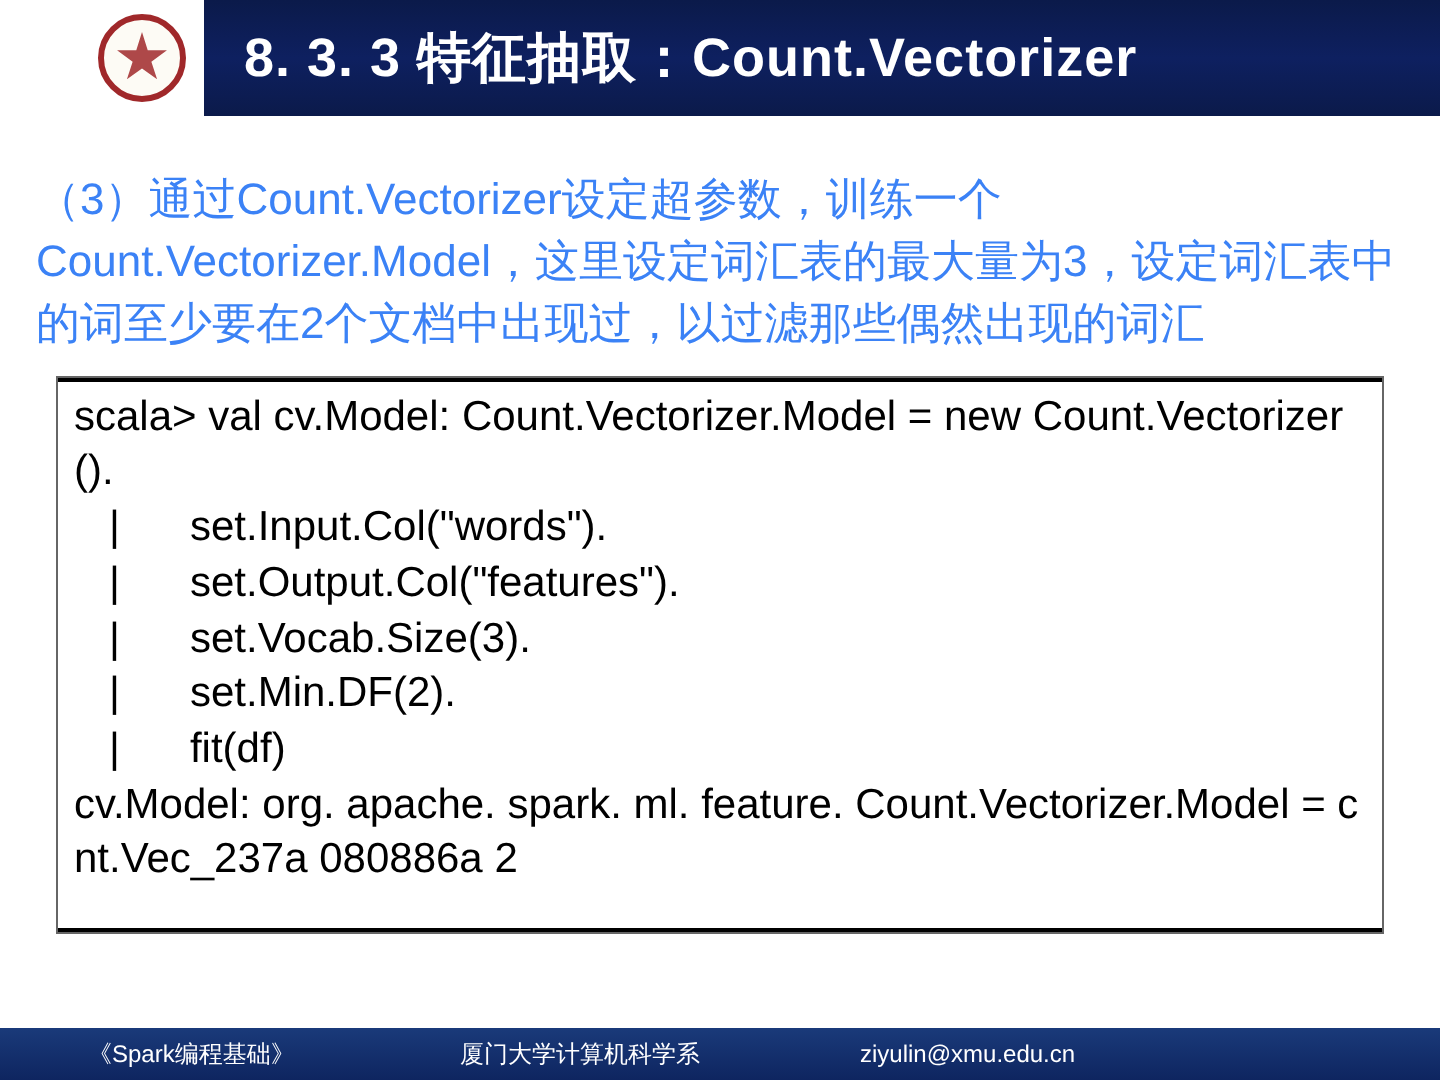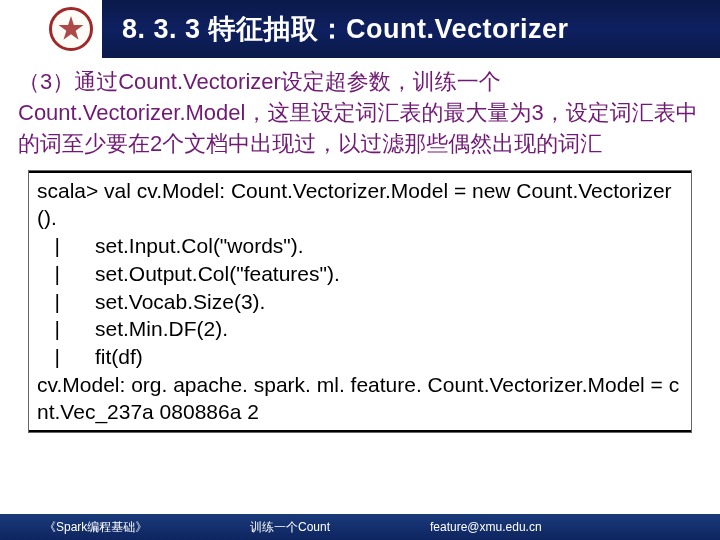--- a/index.html
+++ b/index.html
@@ -47,35 +47,35 @@
     clip-path: polygon(50% 0%, 61% 35%, 98% 35%, 68% 57%, 79% 91%, 50% 70%, 21% 91%, 32% 57%, 2% 35%, 39% 35%);
     opacity: 0.85;
   }
   .title {
     color: #fff;
     font-size: 27px;
     font-weight: bold;
     letter-spacing: 0.5px;
   }
   .body-text {
-    padding: 8px 18px 8px 18px;
+    padding: 26px 18px 8px 18px;
     font-size: 22px;
     line-height: 1.42;
-    color: #701a75;
+    color: #3b82f6;
   }
   .code-block {
     margin: 2px 28px 0 28px;
     background: #000;
     border: 1px solid #666;
     padding: 2px 0;
   }
   .code-inner {
     background: #fff;
     margin: 0;
-    padding: 4px 8px 4px 8px;
+    padding: 4px 8px 20px 8px;
     font-size: 21px;
     line-height: 1.32;
     font-family: "Microsoft YaHei", Arial, sans-serif;
     color: #000;
     white-space: pre-wrap;
     word-break: break-all;
   }
   .footer {
     position: absolute;
     bottom: 0;
@@ -116,15 +116,15 @@
    |      set.Input.Col("words").
    |      set.Output.Col("features").
    |      set.Vocab.Size(3).
    |      set.Min.DF(2).
    |      fit(df)
 cv.Model: org. apache. spark. ml. feature. Count.Vectorizer.Model = cnt.Vec_237a 080886a 2</div>
 </div>
 
 <div class="footer">
   <div class="footer-cell f1">《Spark编程基础》</div>
-  <div class="footer-cell f2">训练一个Count</div>
-  <div class="footer-cell f4">feature@xmu.edu.cn</div>
+  <div class="footer-cell f2">厦门大学计算机科学系</div>
+  <div class="footer-cell f4">ziyulin@xmu.edu.cn</div>
 </div>
 
 </body></html>

